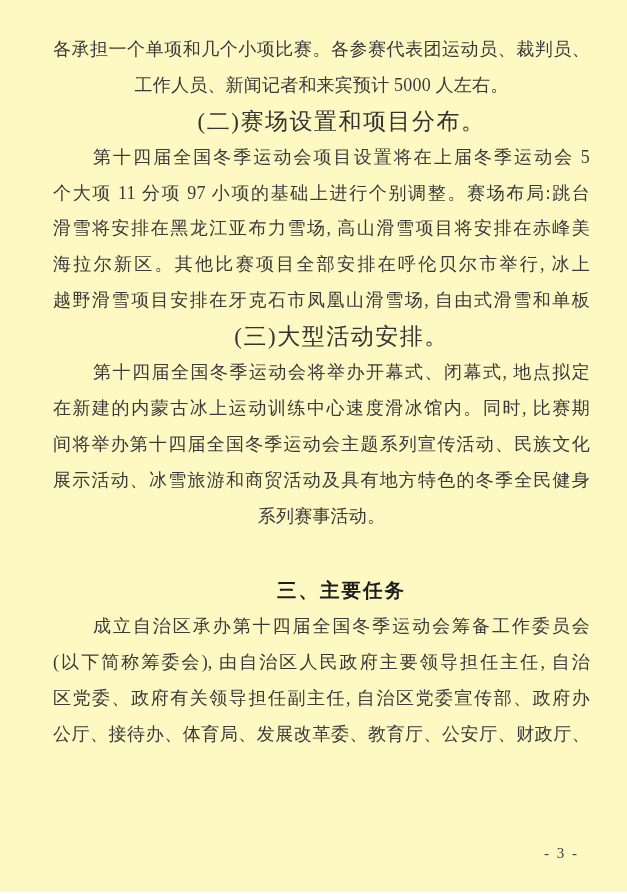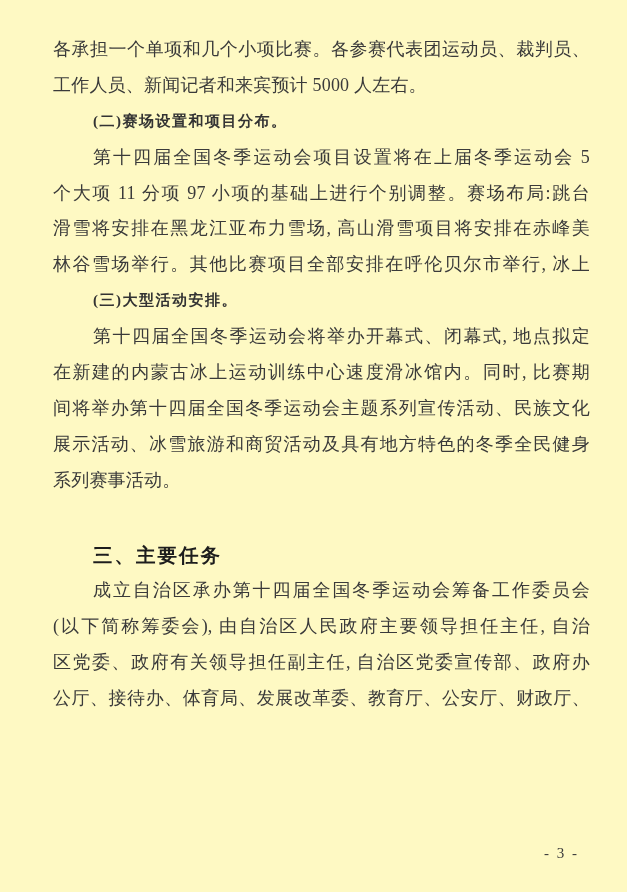--- a/index.html
+++ b/index.html
@@ -16,34 +16,33 @@
     position: absolute;
     left: 53px;
     top: 32px;
     width: 537px;
     color: #3a3a3a;
   }
   .ln {
     font-size: 18px;
     line-height: 35.9px;
     height: 35.9px;
-    text-align: left;
+    text-align: center;
     white-space: normal;
     letter-spacing: 0.2px;
   }
   .jst {
     text-align: justify;
     text-align-last: justify;
   }
   .ind { padding-left: 40px; }
   .kai {
-    font-size: 15px;
+    font-size: 23px;
     letter-spacing: 1.5px;
     color: #333333;
-    font-weight: bold;
   }
   .hei {
     font-family: "Liberation Sans", "DejaVu Sans", sans-serif;
     font-weight: bold;
     font-size: 19.5px;
     letter-spacing: 2px;
     color: #1d1d1d;
     margin-top: 39px;
   }
   .footer {
@@ -60,21 +59,22 @@
 <body>
 
 <div class="page">
   <div class="content">
     <div class="ln jst">各承担一个单项和几个小项比赛。各参赛代表团运动员、裁判员、</div>
     <div class="ln">工作人员、新闻记者和来宾预计 5000 人左右。</div>
     <div class="ln ind kai">(二)赛场设置和项目分布。</div>
     <div class="ln ind jst">第十四届全国冬季运动会项目设置将在上届冬季运动会 5</div>
     <div class="ln jst">个大项 11 分项 97 小项的基础上进行个别调整。赛场布局:跳台</div>
     <div class="ln jst">滑雪将安排在黑龙江亚布力雪场, 高山滑雪项目将安排在赤峰美</div>
-    <div class="ln jst">林谷雪场举行。其他比赛项目全部安排在呼伦贝尔市举行, 冰上</div>
+    <div class="ln jst">海拉尔新区。其他比赛项目全部安排在呼伦贝尔市举行, 冰上</div>
+    <div class="ln jst">越野滑雪项目安排在牙克石市凤凰山滑雪场, 自由式滑雪和单板</div>
     <div class="ln ind kai">(三)大型活动安排。</div>
     <div class="ln ind jst">第十四届全国冬季运动会将举办开幕式、闭幕式, 地点拟定</div>
     <div class="ln jst">在新建的内蒙古冰上运动训练中心速度滑冰馆内。同时, 比赛期</div>
     <div class="ln jst">间将举办第十四届全国冬季运动会主题系列宣传活动、民族文化</div>
     <div class="ln jst">展示活动、冰雪旅游和商贸活动及具有地方特色的冬季全民健身</div>
     <div class="ln">系列赛事活动。</div>
     <div class="ln ind hei">三、主要任务</div>
     <div class="ln ind jst">成立自治区承办第十四届全国冬季运动会筹备工作委员会</div>
     <div class="ln jst">(以下简称筹委会), 由自治区人民政府主要领导担任主任, 自治</div>
     <div class="ln jst">区党委、政府有关领导担任副主任, 自治区党委宣传部、政府办</div>

